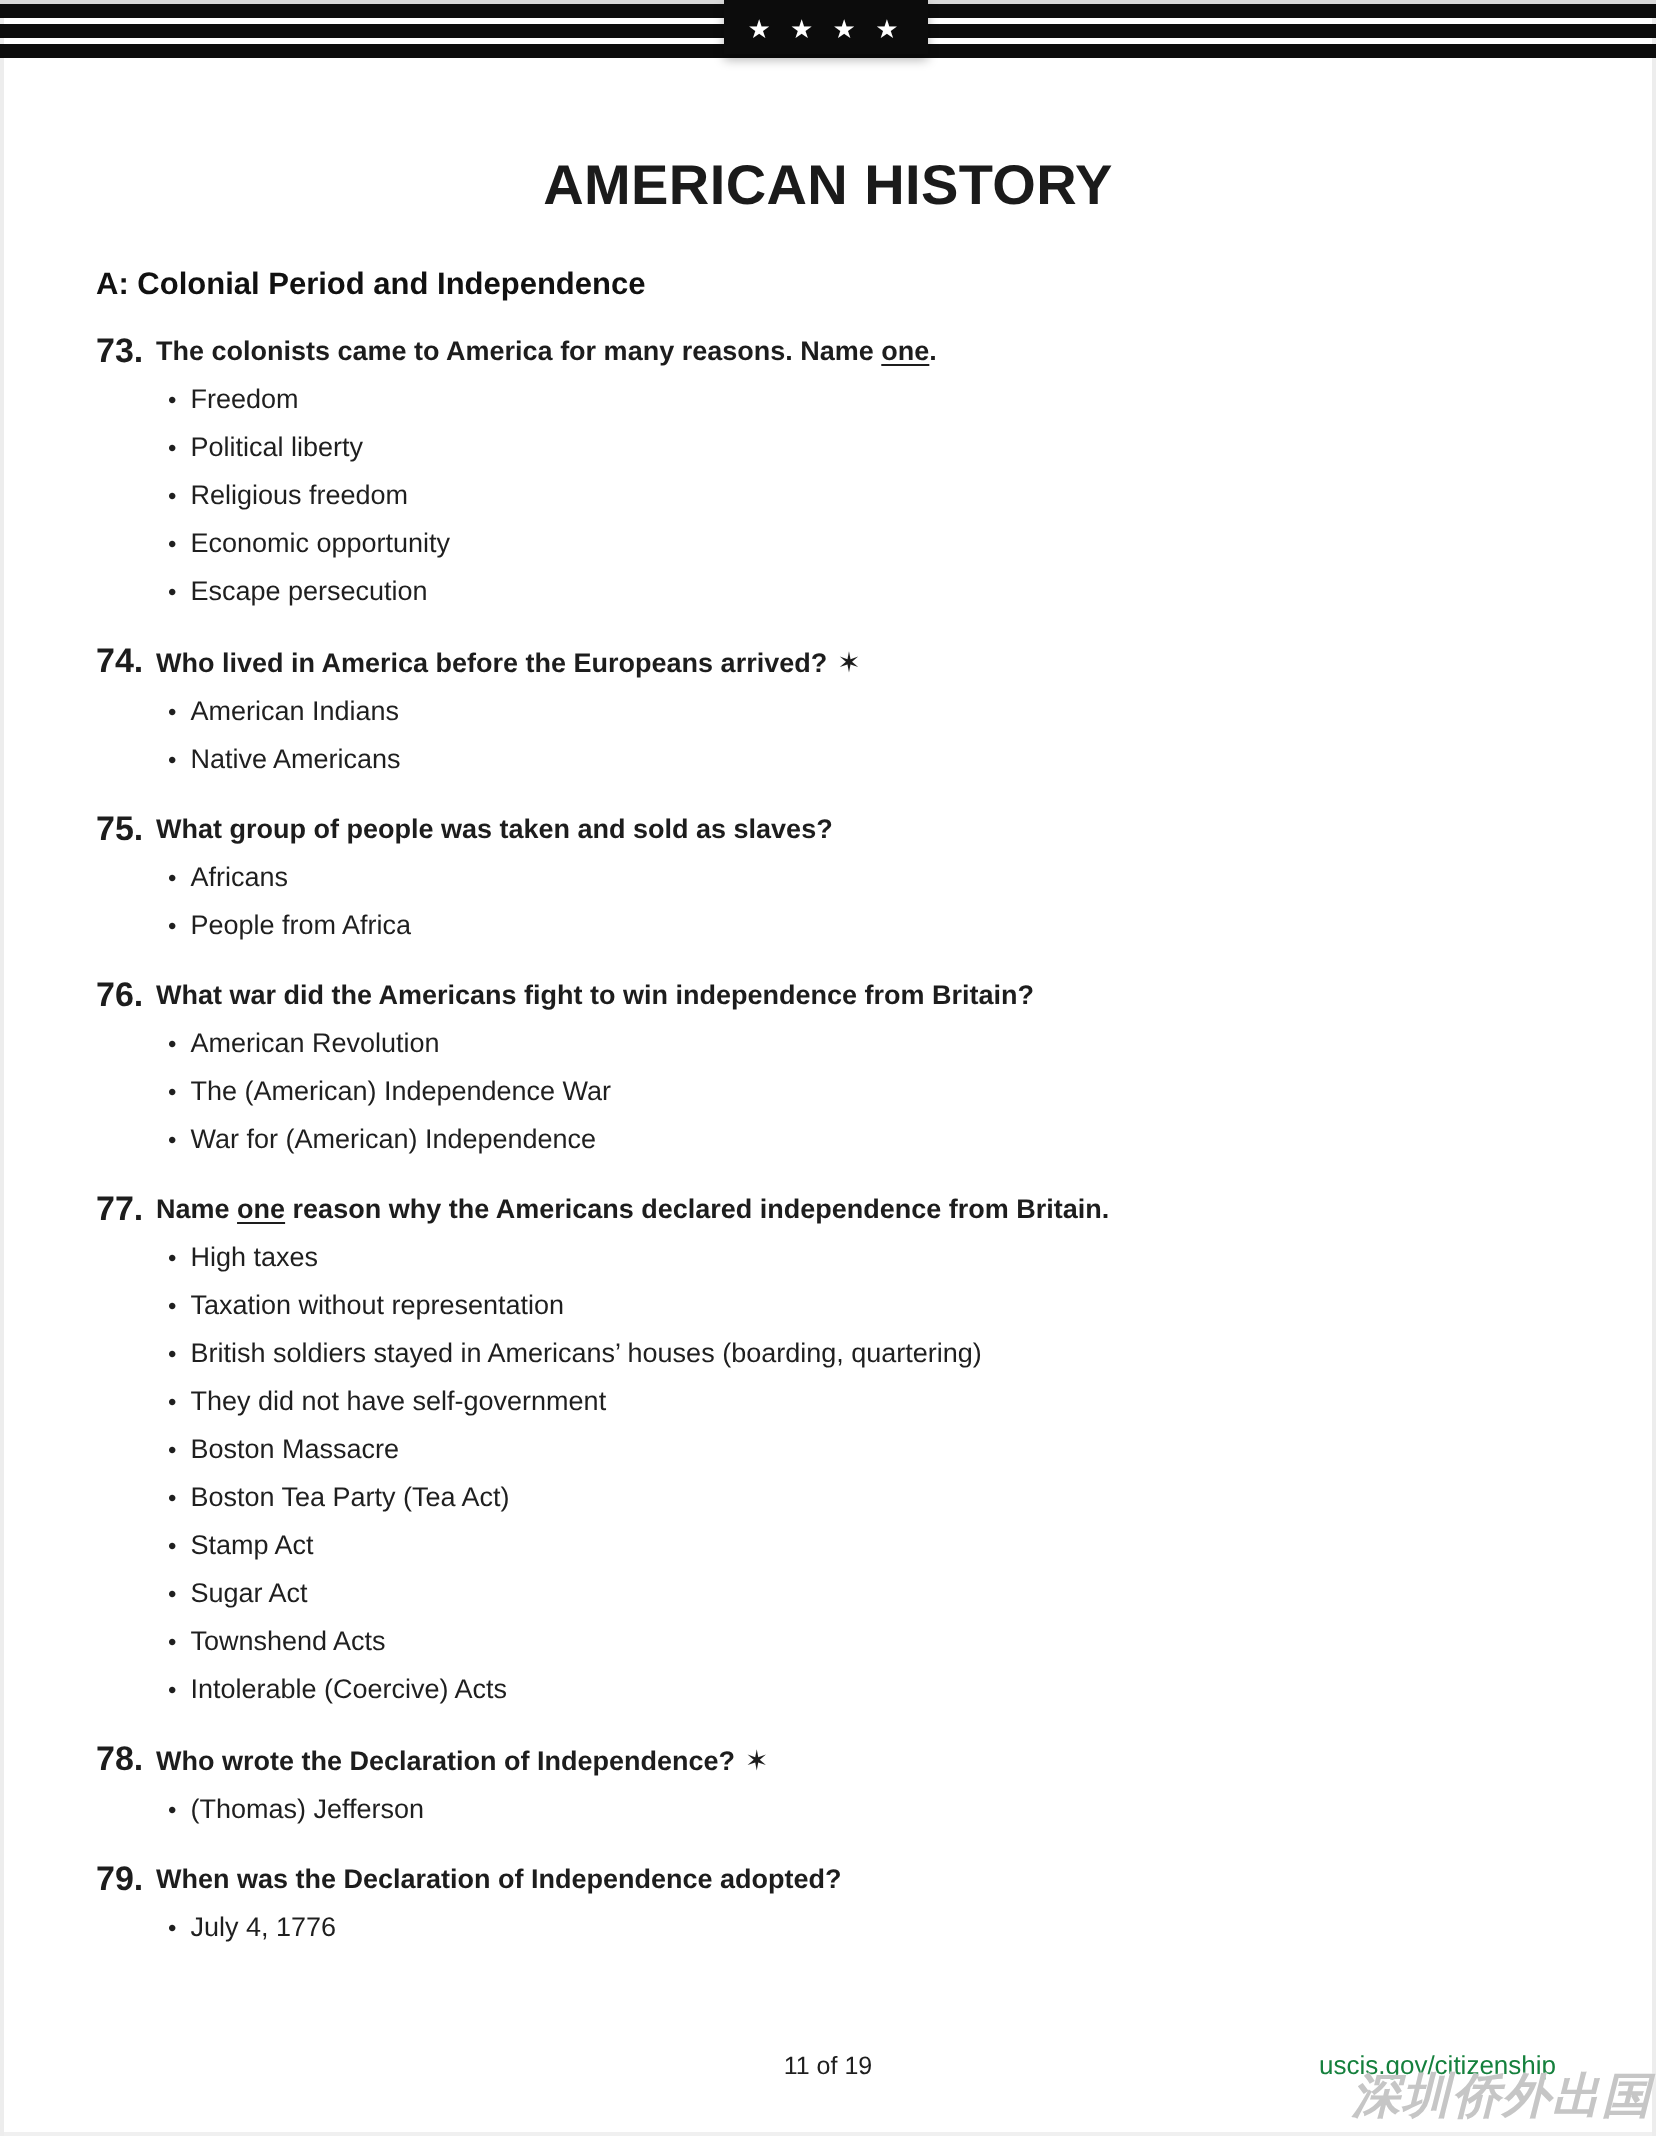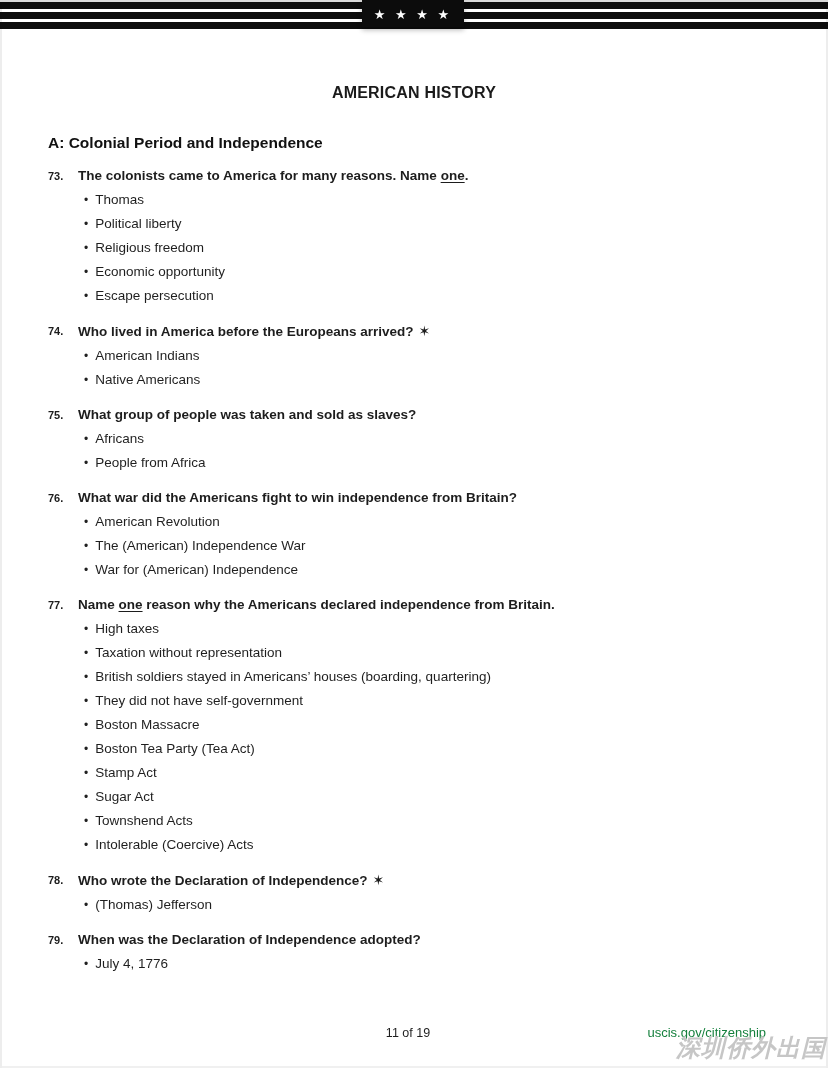--- a/index.html
+++ b/index.html
@@ -32,41 +32,41 @@
     box-shadow: 0 3px 5px rgba(0,0,0,0.28);
   }
   .star-box .stars {
     color: #ffffff; font-size: 13px; letter-spacing: 3px;
     line-height: 1; padding-top: 1px; white-space: nowrap;
   }
 
   
   .content { position: relative; padding: 80px 48px 0 48px; }
   h1.title {
-    text-align: center; font-size: 16px; font-weight: bold;
+    text-align: center; font-size: 28px; font-weight: bold;
     letter-spacing: 0.2px; line-height: 26px; color: #1b1b1b;
   }
   h2.section {
     margin-top: 26px; 
     font-size: 15.5px; font-weight: bold; line-height: 21px; color: #111;
   }
   .question-block { margin-top: 11px; }
   .question-row { display: flex; line-height: 24px; }
-  .qnum { flex: 0 0 30px; font-weight: bold; font-size: 11px; }
+  .qnum { flex: 0 0 30px; font-weight: bold; font-size: 17px; }
   .qtext { font-weight: bold; font-size: 13.5px; }
   .qtext .u { text-decoration: underline; text-underline-offset: 2px; }
   .qstar { font-size: 14px; margin-left: 5px; font-weight: normal; }
   ul.answers { list-style: none; }
   ul.answers li {
     padding-left: 36px; line-height: 24px; font-size: 13.5px; color: #1f1f1f;
   }
   ul.answers li .bullet { font-size: 12px; margin-right: 7px; }
 
   
-  .footer { position: absolute; left: 0; right: 12px; top: 1024px; height: 20px; }
+  .footer { position: absolute; left: 0; right: 0; top: 1024px; height: 20px; }
   .page-number {
     position: absolute; left: 0; right: 0; text-align: center;
     font-size: 12.5px; color: #1f1f1f; line-height: 18px;
   }
   .site {
     position: absolute; right: 50px; font-size: 13px; color: #15803d; line-height: 18px;
   }
   .watermark {
     position: absolute; right: 2px; bottom: 4px;
     font-size: 24px; letter-spacing: 1px; font-weight: bold;
@@ -93,21 +93,21 @@
   <div class="content">
     <h1 class="title">AMERICAN HISTORY</h1>
     <h2 class="section">A: Colonial Period and Independence</h2>
     <div id="questions">
         <div class="question-block">
           <div class="question-row">
             <span class="qnum">73.</span>
             <span class="qtext"><span>The colonists came to America for many reasons. Name </span><span class="u">one</span><span>.</span></span>
           </div>
           <ul class="answers">
-            <li><span class="bullet">•</span><span>Thomas</span></li>
+            <li><span class="bullet">•</span><span>Freedom</span></li>
             <li><span class="bullet">•</span><span>Political liberty</span></li>
             <li><span class="bullet">•</span><span>Religious freedom</span></li>
             <li><span class="bullet">•</span><span>Economic opportunity</span></li>
             <li><span class="bullet">•</span><span>Escape persecution</span></li>
           </ul>
         </div>
         <div class="question-block">
           <div class="question-row">
             <span class="qnum">74.</span>
             <span class="qtext"><span>Who lived in America before the Europeans arrived?</span><span class="qstar">✶</span></span>

